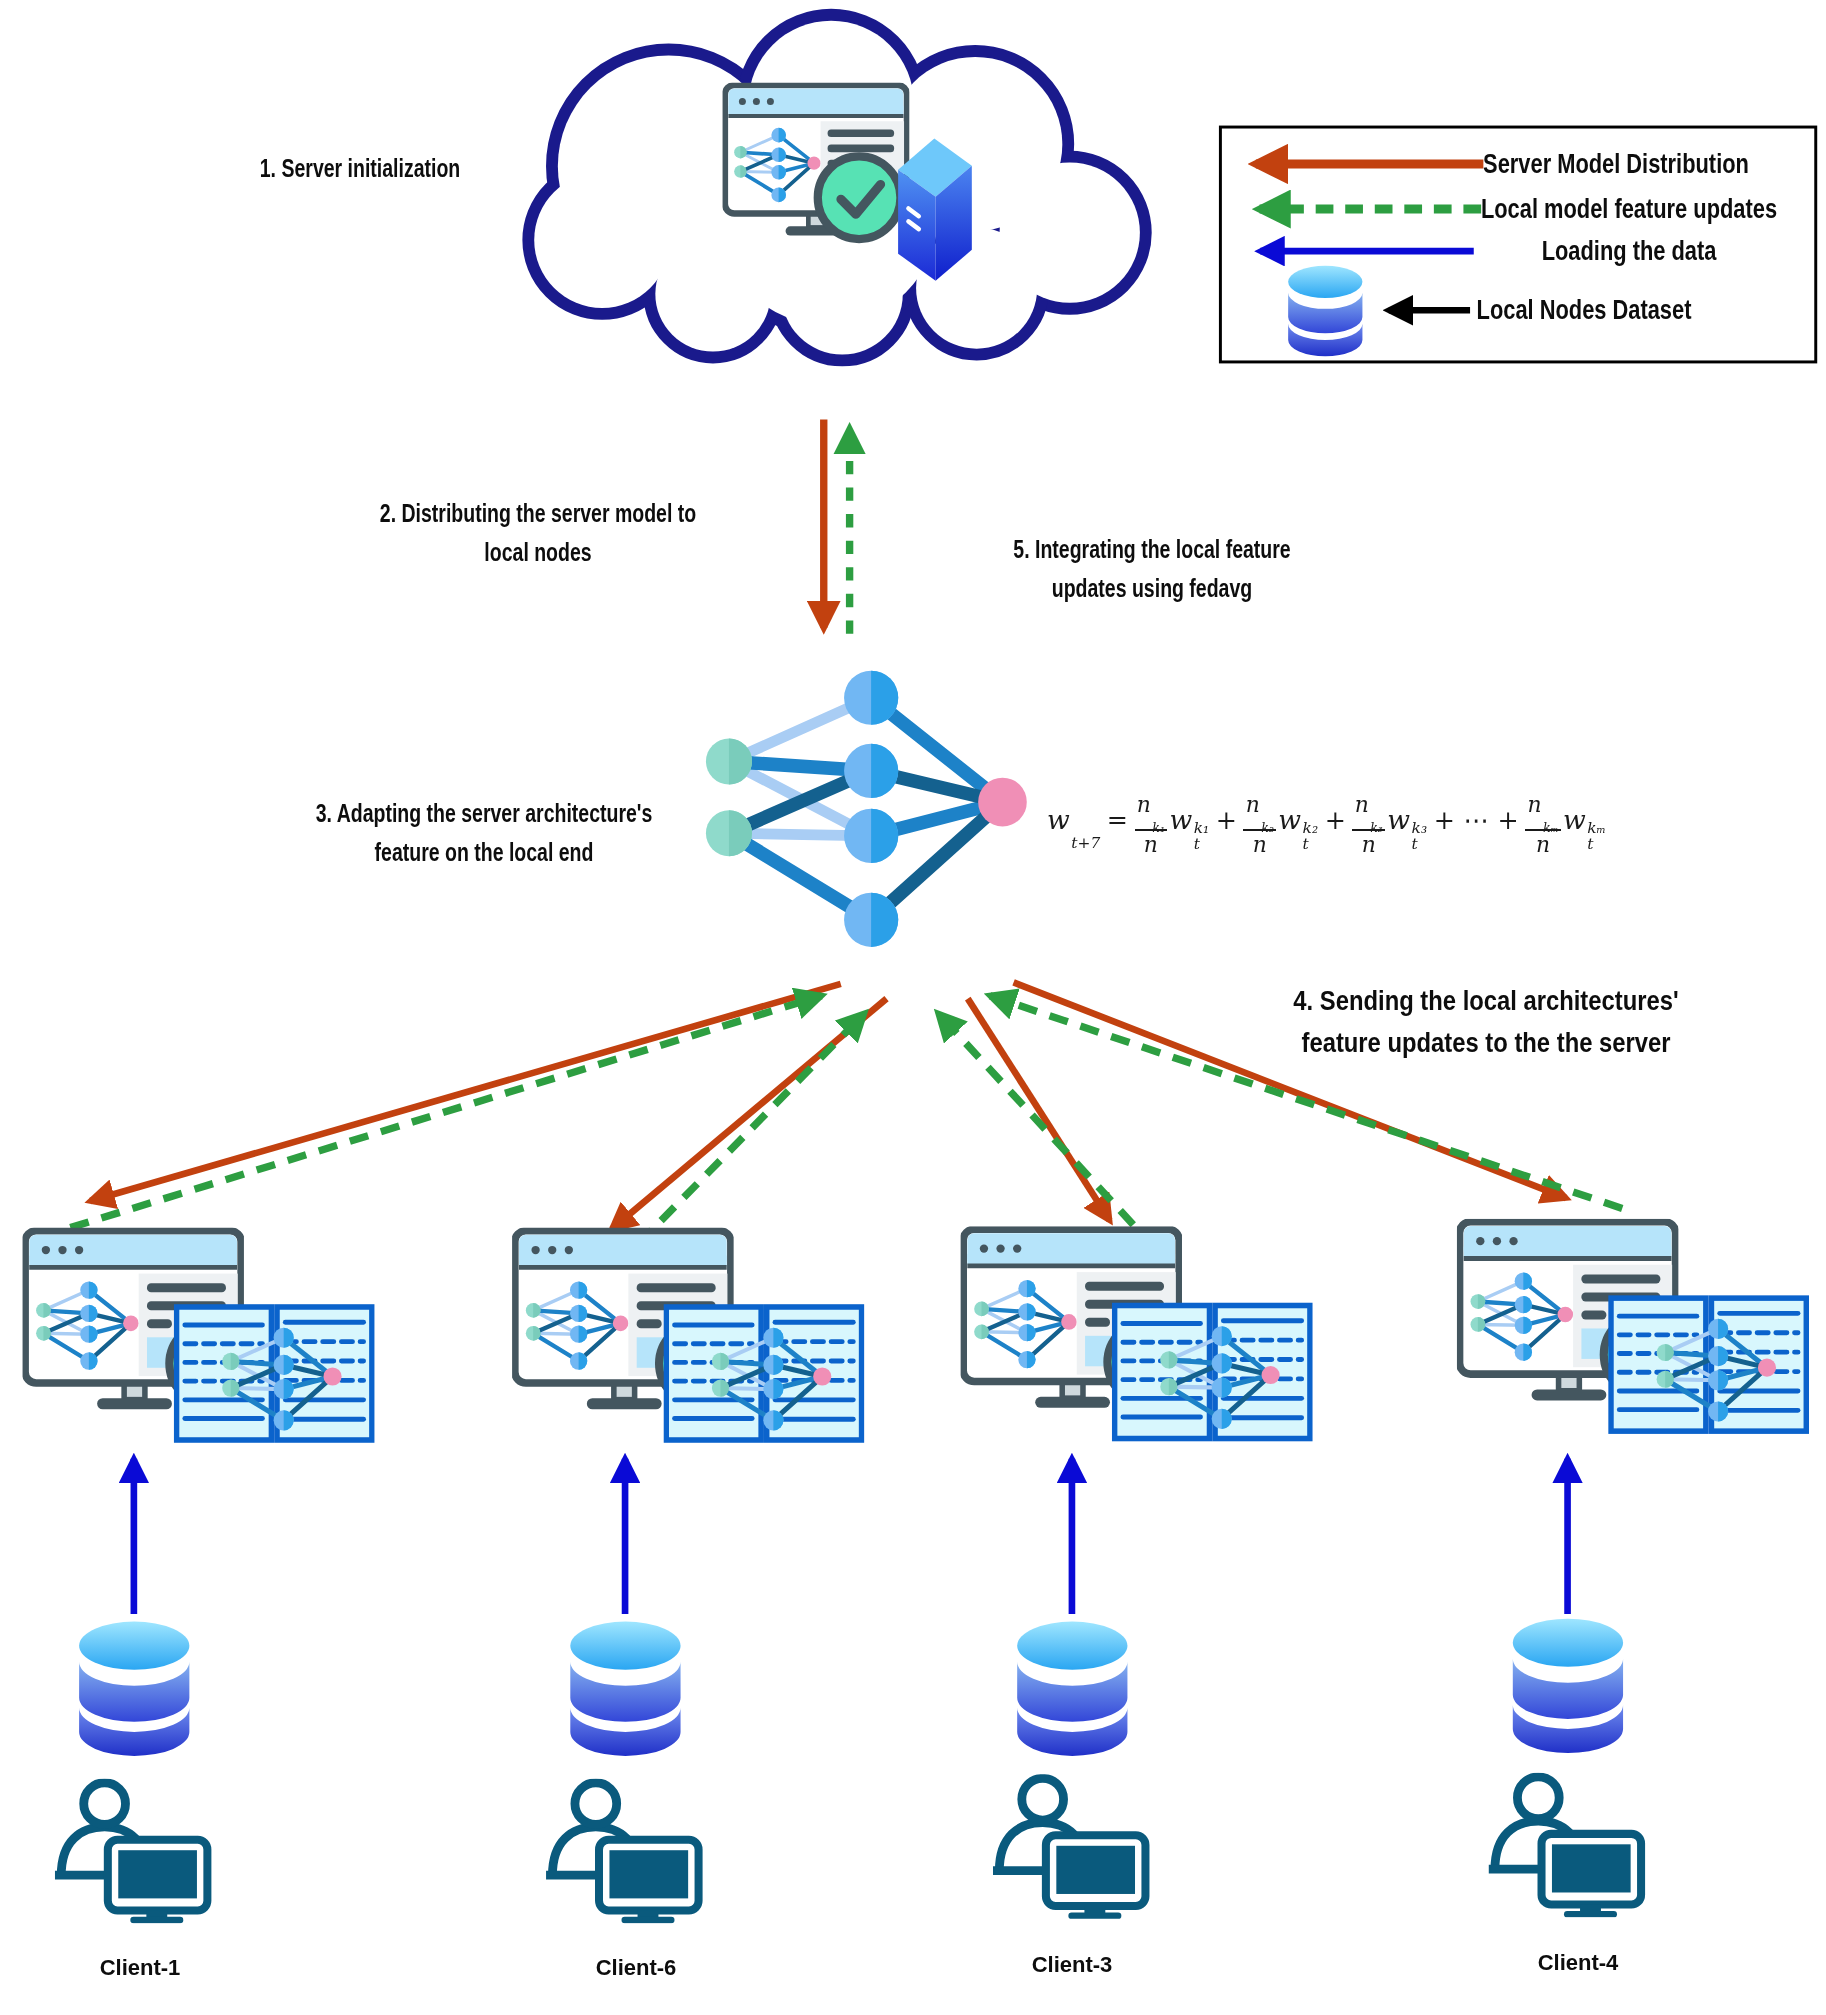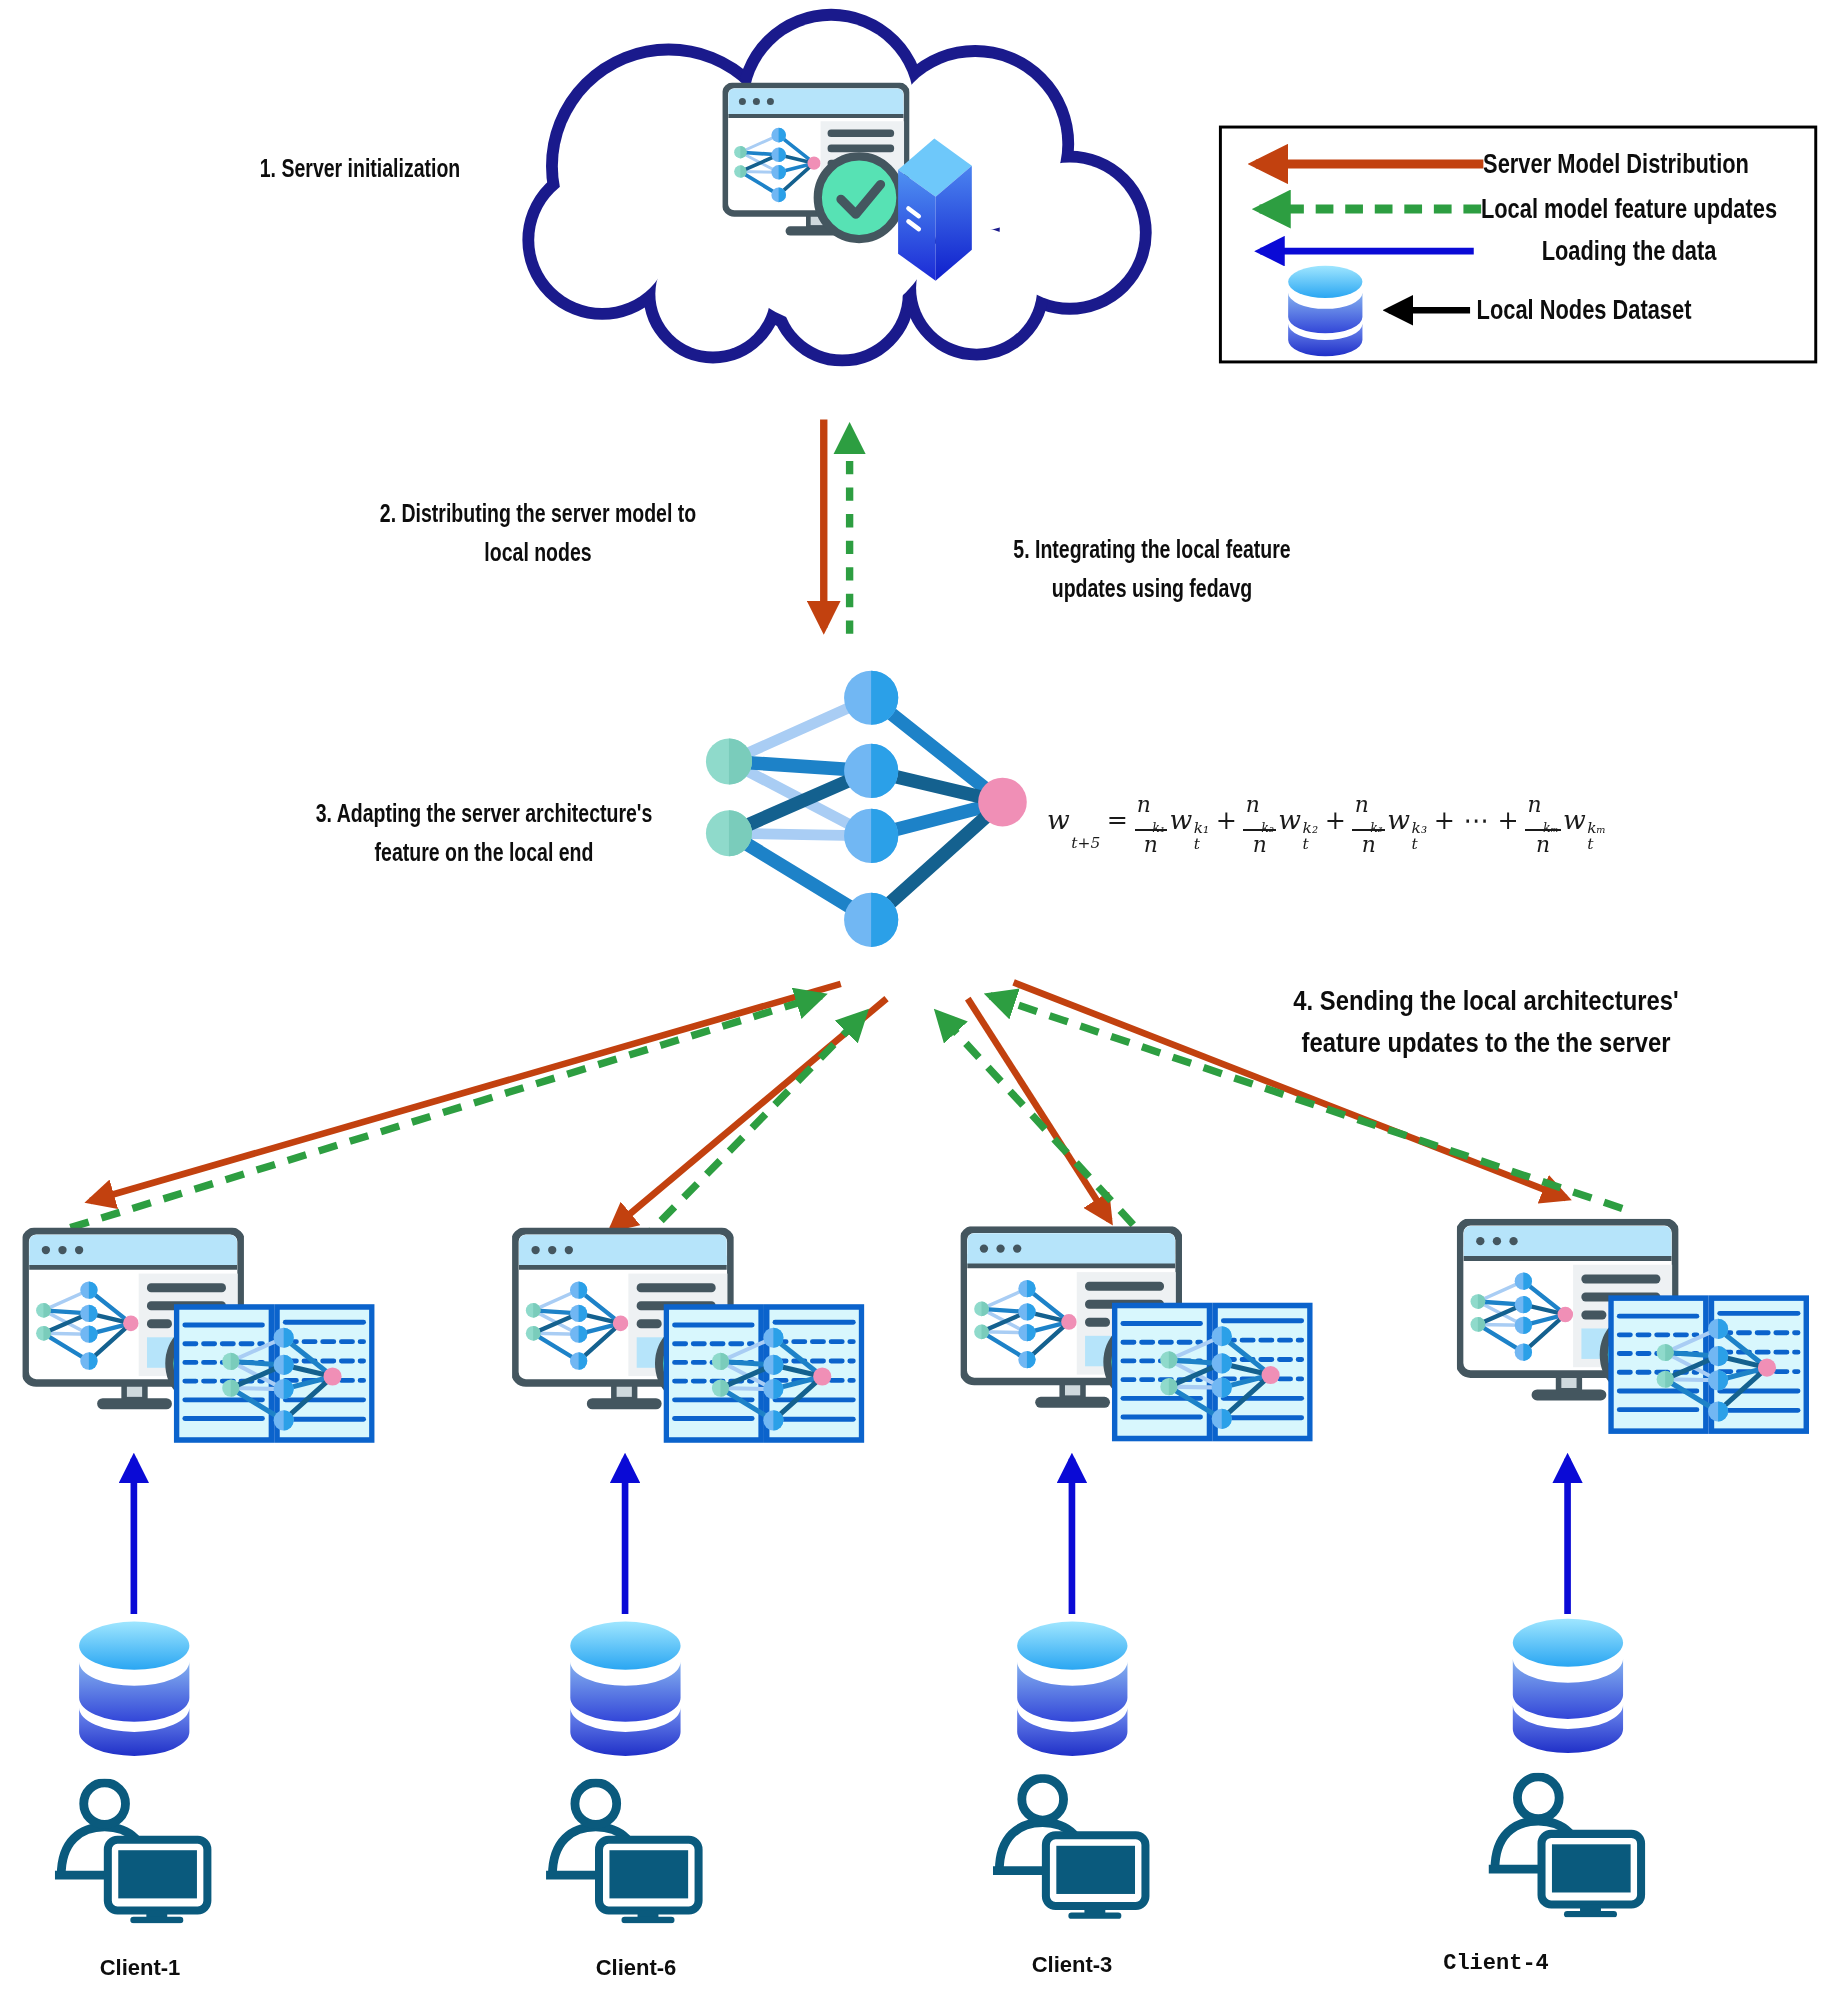--- a/index.html
+++ b/index.html
@@ -280,27 +280,27 @@
 </div>
 
 <div class="txt leglab" style="left:1616px;top:164px;">Server Model Distribution</div>
 <div class="txt leglab" style="left:1629px;top:209px;">Local model feature updates</div>
 <div class="txt leglab" style="left:1629px;top:251px;">Loading the data</div>
 <div class="txt leglab" style="left:1584px;top:310px;">Local Nodes Dataset</div>
 
 <div class="txt clientlab" style="left:140px;top:1968px;">Client-1</div>
 <div class="txt clientlab" style="left:636px;top:1968px;">Client-6</div>
 <div class="txt clientlab" style="left:1072px;top:1965px;">Client-3</div>
-<div class="txt clientlab" style="left:1496px;top:1963px;font-family:Liberation Mono, monospace;">Client-4</div>
+<div class="txt clientlab" style="left:1578px;top:1963px;">Client-4</div>
 
 <div class="formula">
       <span class="fvar">
         <span class="fbase">w</span>
         <span class="fscripts subonly">
-          <span class="fsub">t+5</span>
+          <span class="fsub">t+7</span>
         </span>
       </span>
       <span class="fop">=</span>
       <span class="fterm">
         <span class="ffrac">
           <span class="fnum">
             <span class="fvar">
               <span class="fbase">n</span>
               <span class="fscripts subonly">
                 <span class="fsub">k₁</span>

